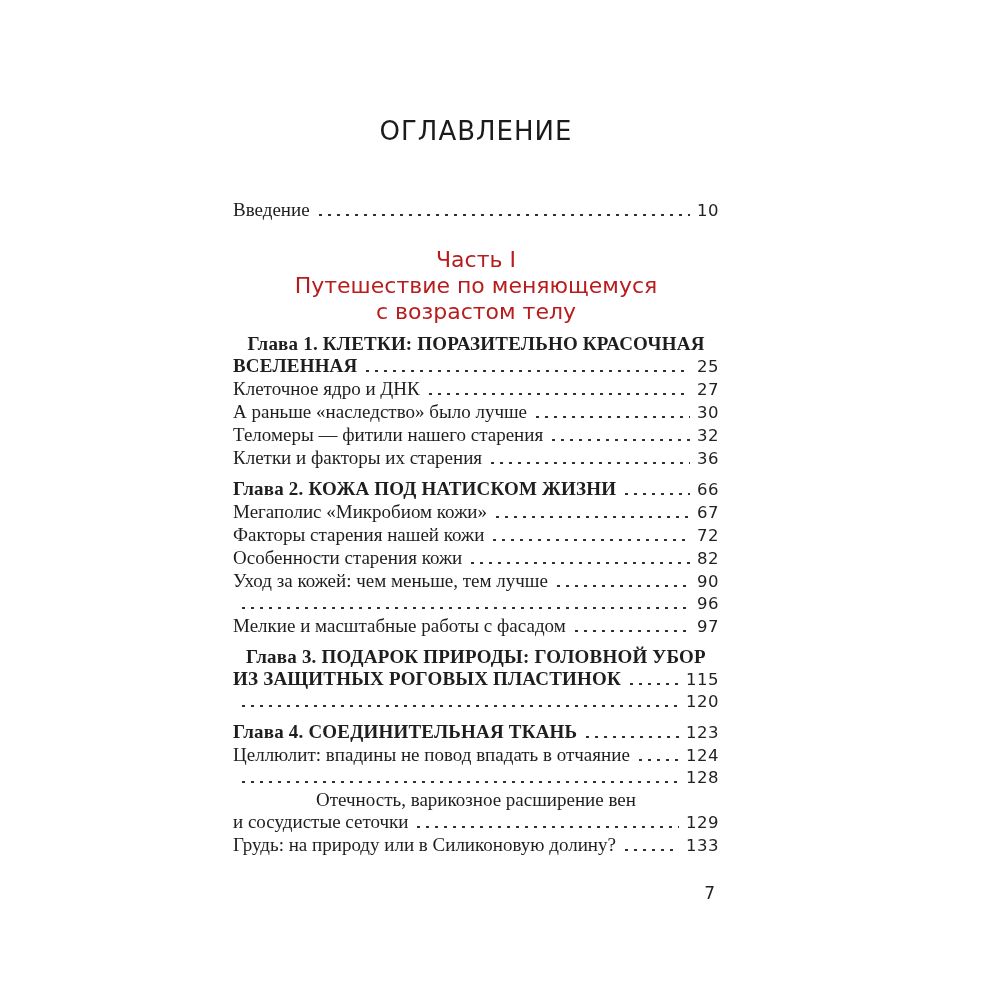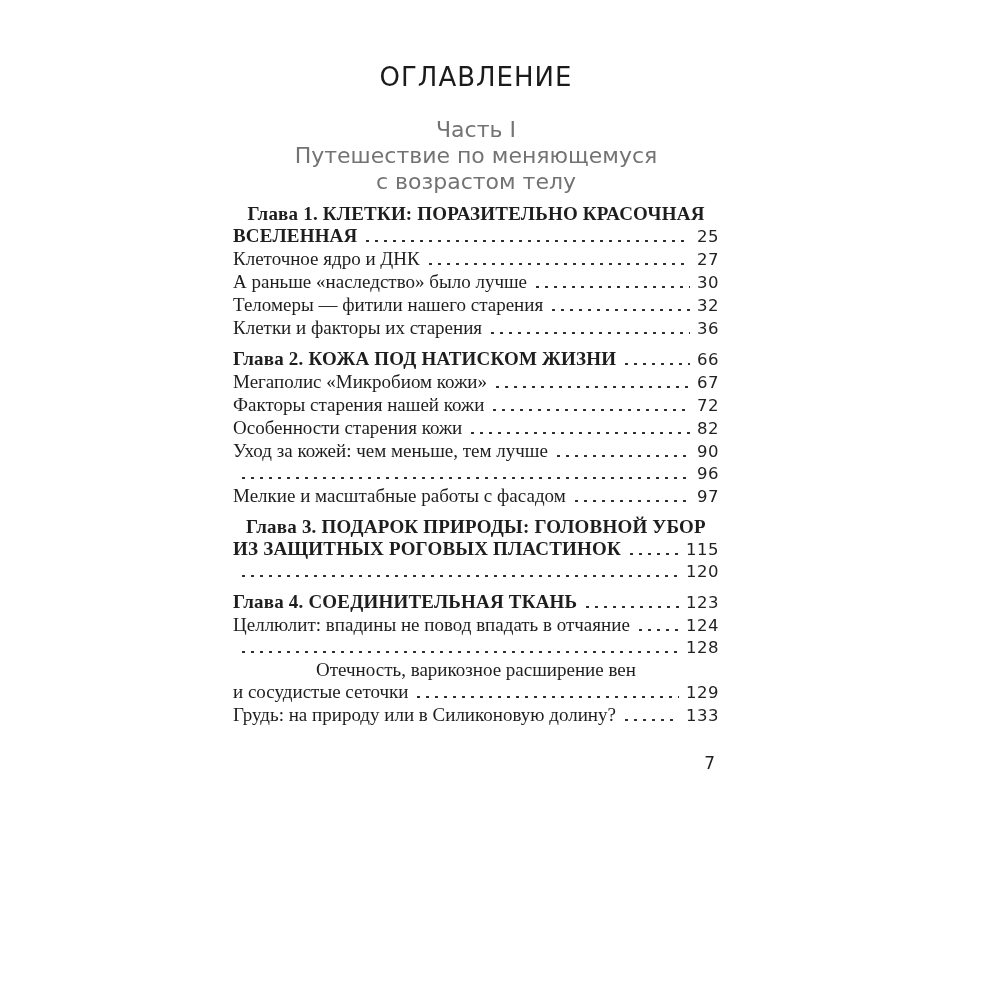--- a/index.html
+++ b/index.html
@@ -14,21 +14,21 @@
   }
   .sheet {
     box-sizing: border-box;
     width: 486px;
     margin-left: 233px;
     color: #1e1e1e;
     font-family: "Liberation Serif", serif;
   }
   .title {
     margin: 0;
-    padding-top: 62px;
+    padding-top: 116px;
     text-align: center;
     font-family: "DejaVu Sans", sans-serif;
     font-weight: normal;
     font-size: 26px;
     line-height: 30px;
     letter-spacing: 1px;
     color: #1b1b1b;
   }
   .toc {
     margin-top: 0;
@@ -74,37 +74,44 @@
     font-size: 16.5px;
     letter-spacing: 0.5px;
     color: #222222;
   }
   .part {
     text-align: center;
     font-family: "DejaVu Sans", sans-serif;
     font-size: 22px;
     line-height: 26px;
     margin: 25px 0 6px 0;
-    color: #737373;
+    color: #b91c1c;
   }
   .folio {
     margin-top: 26px;
     text-align: right;
     padding-right: 4px;
     font-family: "DejaVu Sans", sans-serif;
     font-size: 17px;
     color: #222222;
   }
 </style>
 </head>
 <body>
 
 <div class="sheet">
   <h1 class="title">ОГЛАВЛЕНИЕ</h1>
   <div class="toc">
+      <div class="entry normal">
+        <div class="row">
+          <span class="text">Введение</span>
+          <span class="dots"></span>
+          <span class="pagenum">10</span>
+        </div>
+      </div>
       <div class="part">
         <div class="part-line">Часть I</div>
         <div class="part-line">Путешествие по меняющемуся</div>
         <div class="part-line">с возрастом телу</div>
       </div>
       <div class="entry chapter">
         <div class="wrap-line">Глава 1. КЛЕТКИ: ПОРАЗИТЕЛЬНО КРАСОЧНАЯ</div>
         <div class="row">
           <span class="text">ВСЕЛЕННАЯ</span>
           <span class="dots"></span>

